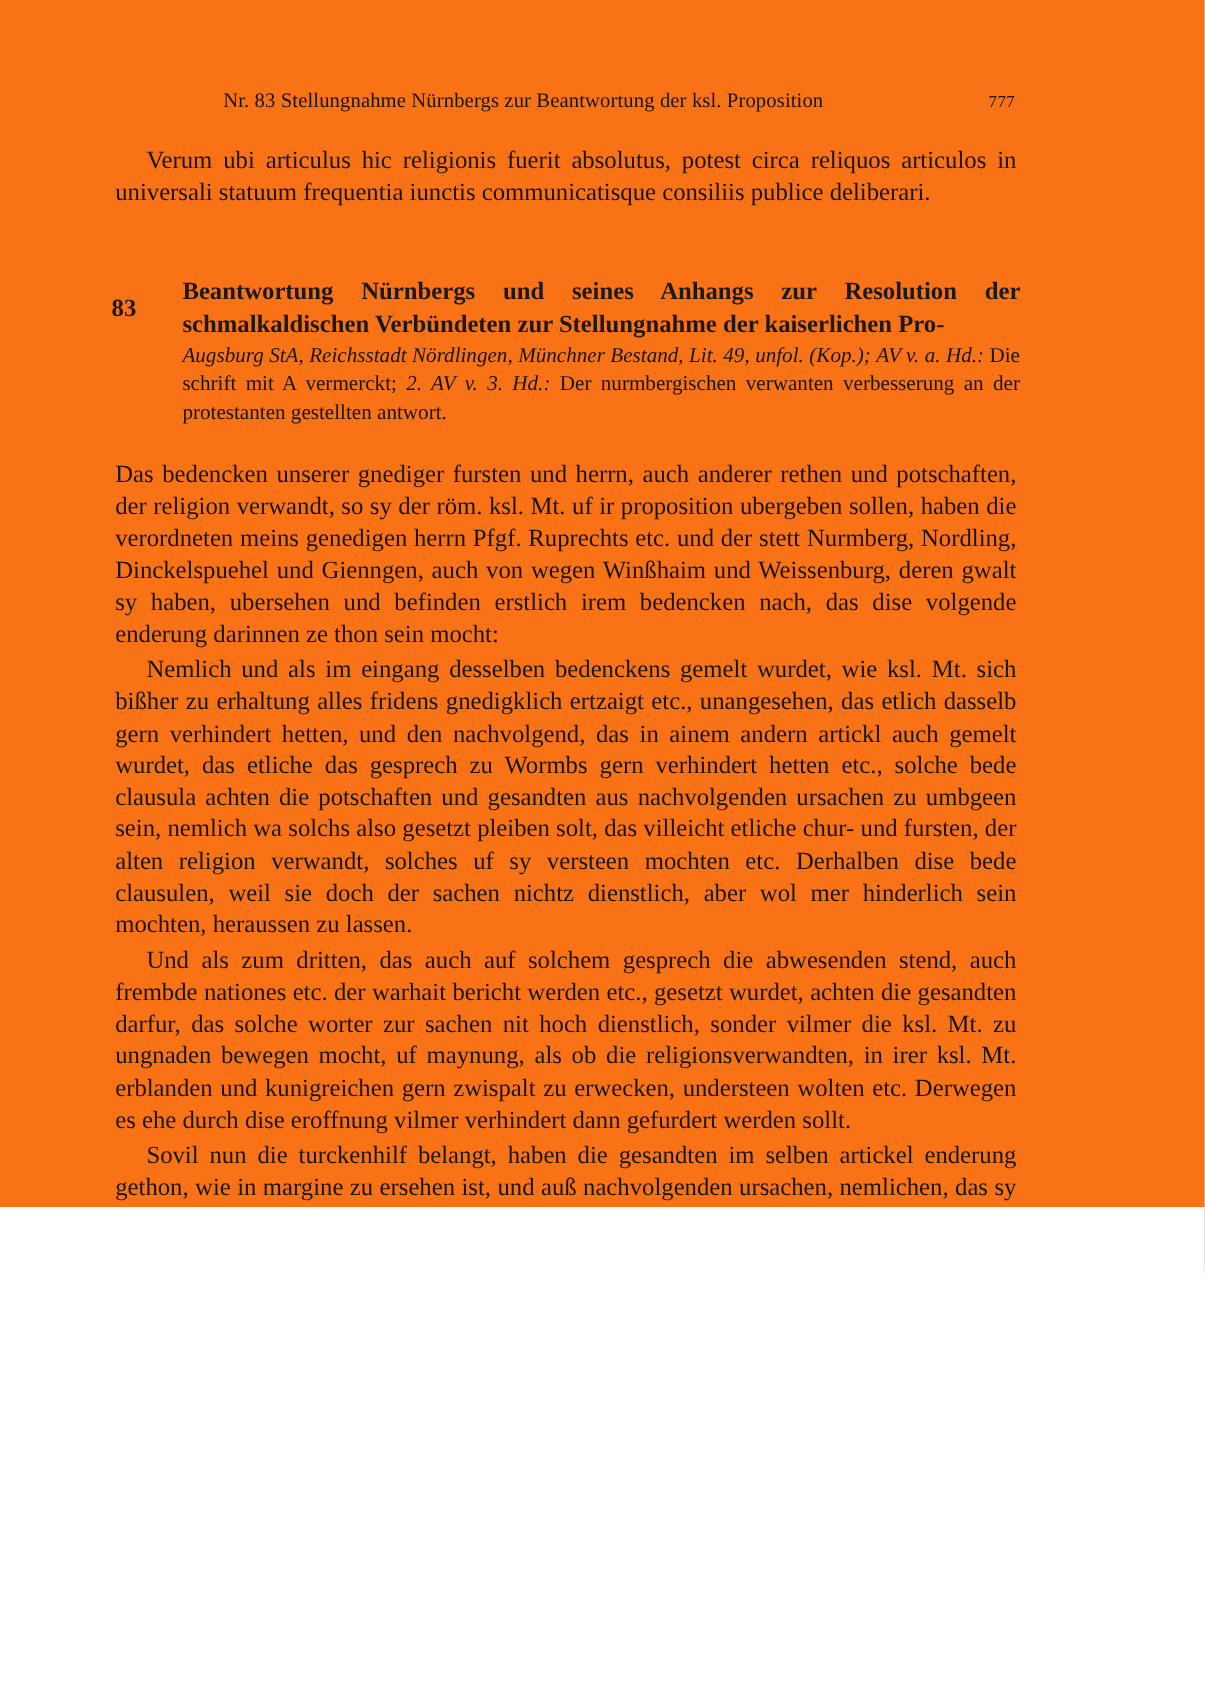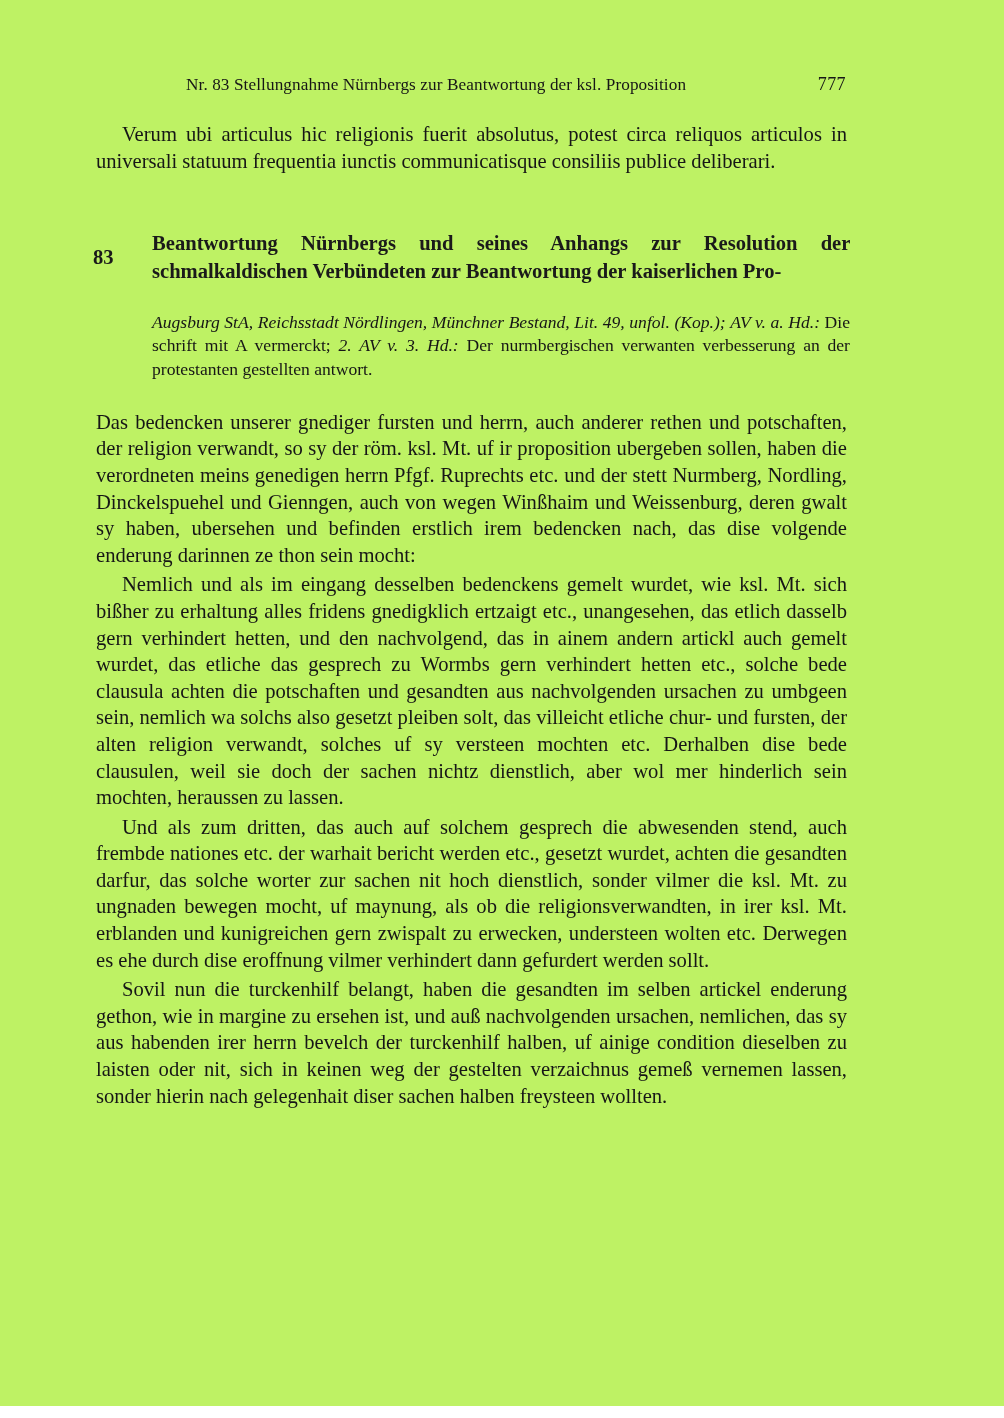--- a/index.html
+++ b/index.html
@@ -8,22 +8,22 @@
     padding: 0;
     background: #ffffff;
   }
   body {
     font-family: "Liberation Serif", "DejaVu Serif", serif;
     color: #1a1a1a;
   }
   .page {
     position: relative;
     width: 1004px;
-    height: 1406px;
-    background: #bef264;
+    height: 1006px;
+    background: #f97316;
     overflow: hidden;
     box-sizing: border-box;
   }
 
   
   .running-head {
     position: absolute;
     left: 186px;
     top: 74px;
     width: 660px;
@@ -31,21 +31,21 @@
     align-items: baseline;
     justify-content: space-between;
     font-size: 17.2px;
     letter-spacing: 0.1px;
     color: #161616;
   }
   .running-head .rh-title {
     white-space: nowrap;
   }
   .running-head .rh-folio {
-    font-size: 18px;
+    font-size: 14px;
     letter-spacing: 0.4px;
   }
 
   
   .textblock {
     position: absolute;
     left: 93px;
     top: 118px;
     width: 757px;
   }
@@ -87,21 +87,20 @@
     hyphens: manual;
     -webkit-hyphens: manual;
   }
   .doc-heading .dh-title .lastline {
     display: block;
     text-align: left;
   }
 
   
   .source-note {
-    margin-top: 26px;
     margin-left: 59px;
     width: 698px;
     font-size: 17.6px;
     line-height: 23.2px;
     text-align: justify;
     text-justify: inter-word;
     color: #161616;
   }
   .source-note i, .source-note em { font-style: italic; }
 
@@ -120,21 +119,21 @@
   </div>
 
   <div class="textblock">
 
     <p class="indent latin-quote">Verum ubi articulus hic religionis fuerit absolutus, potest circa reliquos articulos in universali statuum frequentia iunctis communicatisque consiliis publice deliberari.</p>
 
     <div class="doc-heading">
       <span class="dh-number">83</span>
       <span class="dh-title">
         <span>Beantwortung Nürnbergs und seines Anhangs zur Resolution der</span>
-        <span>schmalkaldischen Verbündeten zur Beantwortung der kaiserlichen Pro-</span>
+        <span>schmalkaldischen Verbündeten zur Stellungnahme der kaiserlichen Pro-</span>
       </span>
     </div>
 
     <div class="source-note">
       <em>Augsburg StA, Reichsstadt Nördlingen, Münchner Bestand, Lit. 49, unfol. (Kop.);</em>
       <em>AV v. a. Hd.:</em><span> Die schrift mit A vermerckt; </span><em>2. AV v. 3. Hd.:</em><span> Der nurmbergischen verwanten verbesserung an der protestanten gestellten antwort.</span>
     </div>
 
     <div class="body-section" id="body-section">
         <p class="noindent">Das bedencken unserer gnediger fursten und herrn, auch anderer rethen und potschaften, der religion verwandt, so sy der röm. ksl. Mt. uf ir proposition ubergeben sollen, haben die verordneten meins genedigen herrn Pfgf. Ruprechts etc. und der stett Nurmberg, Nordling, Dinckelspuehel und Gienngen, auch von wegen Winßhaim und Weissenburg, deren gwalt sy haben, ubersehen und befinden erstlich irem bedencken nach, das dise volgende enderung darinnen ze thon sein mocht:</p>

